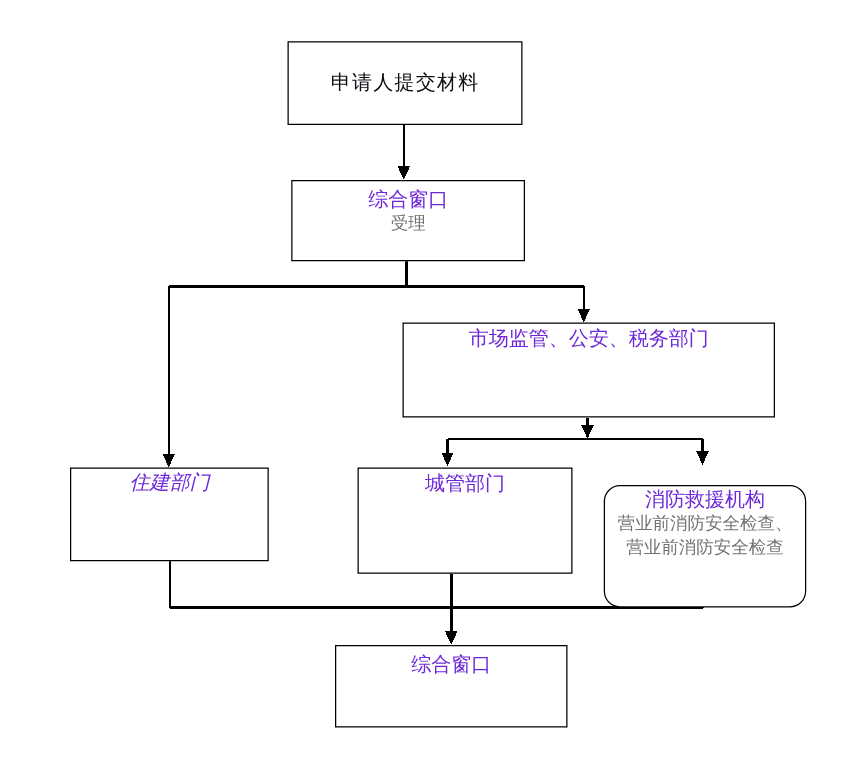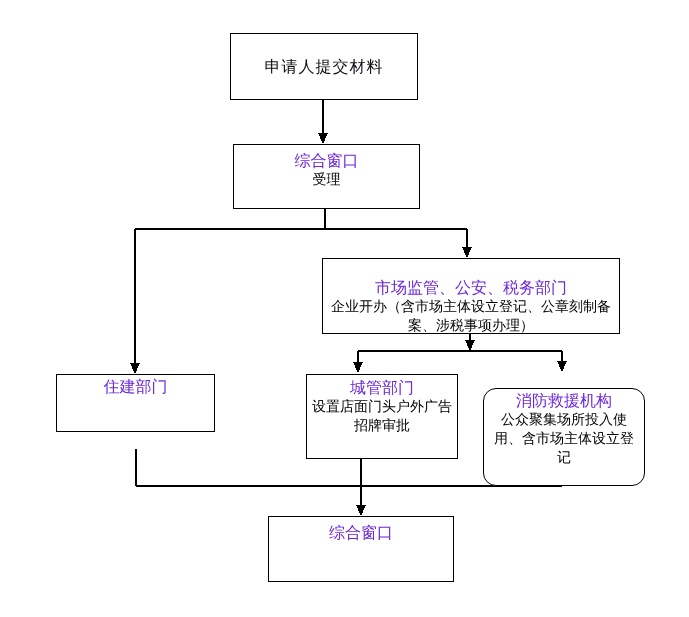--- a/index.html
+++ b/index.html
@@ -25,32 +25,32 @@
     display:block;
     font-size:16px;
     line-height:19px;
     color:#6d28d9;
     white-space:nowrap;
   }
   .node .body {
     display:block;
     font-size:14px;
     line-height:19px;
-    color:#000000;
+    color:#737373;
     word-break:break-all;
     padding:0 5px;
   }
   
   .n-applicant { left:230px; top:33px;  width:188px; height:67px;
                  display:flex; align-items:center; justify-content:center; }
   .n-applicant .title { color:#0d0d14; letter-spacing:1px; }
   .n-accept    { left:233px; top:144px; width:187px; height:65px; padding-top:6px; }
-  .n-market    { left:322px; top:258px; width:298px; height:76px; padding-top:19px; }
-  .n-housing   { left:56px;  top:374px; width:159px; height:58px; padding-top:2px; }
-  .n-urban     { left:286px; top:374px; width:152px; height:85px; padding-top:3px;margin-left:20px; }
+  .n-market    { left:322px; top:258px; width:298px; height:76px; padding-top:3px; }
+  .n-housing   { left:56px;  top:374px; width:159px; height:75px; padding-top:2px;font-style:italic; }
+  .n-urban     { left:286px; top:374px; width:172px; height:85px; padding-top:3px; }
   .n-fire      { left:483px; top:388px; width:162px; height:98px; padding-top:2px;border-radius:13px; }
   .n-deliver   { left:268px; top:516px; width:186px; height:66px; padding-top:6px; }
 </style>
 </head>
 <body>
 
 <div class="canvas">
 
   <svg class="connectors" viewBox="0 0 689 617" xmlns="http://www.w3.org/2000/svg" shape-rendering="crispEdges">
 
@@ -74,34 +74,32 @@
     <span class="title">申请人提交材料</span>
   </div>
 
   <div class="node n-accept">
     <span class="title">综合窗口</span>
     <span class="body">受理</span>
   </div>
 
   <div class="node n-market">
     <span class="title">市场监管、公安、税务部门</span>
-    <span class="body">企业开办（含市场主体设立登记、公章刻制备案、涉税事项办理）</span>
   </div>
 
   <div class="node n-housing">
     <span class="title">住建部门</span>
   </div>
 
   <div class="node n-urban">
     <span class="title">城管部门</span>
-    <span class="body">设置店面门头户外广告招牌审批</span>
   </div>
 
   <div class="node n-fire">
     <span class="title">消防救援机构</span>
-    <span class="body">公众聚集场所投入使用、含市场主体设立登记</span>
+    <span class="body">营业前消防安全检查、营业前消防安全检查</span>
   </div>
 
   <div class="node n-deliver">
     <span class="title">综合窗口</span>
   </div>
 
 </div>
 
 </body></html>

